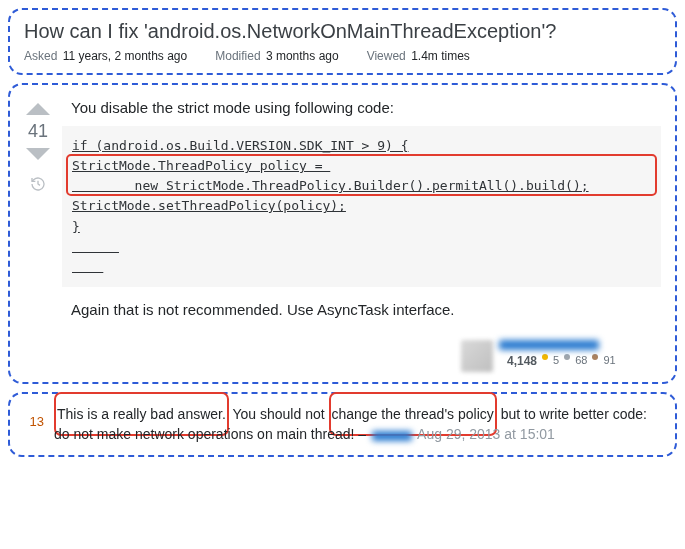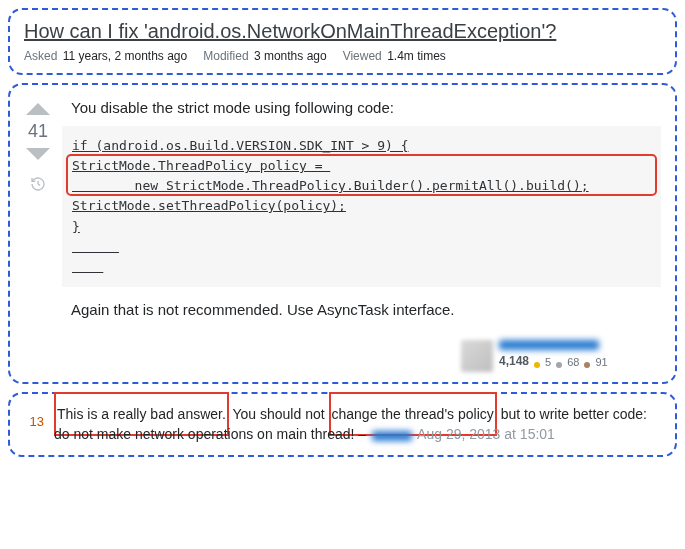--- a/index.html
+++ b/index.html
@@ -17,27 +17,26 @@
     border-radius: 14px;
     padding: 10px 14px;
     margin-bottom: 8px;
     background: #fff;
   }
   .question-title {
     font-size: 20px;
     font-weight: 400;
     color: #3b4045;
     margin-bottom: 6px;
-    text-decoration: underline;
   }
   .meta-row {
     font-size: 12px;
     color: #6a737c;
     display: flex;
-    gap: 16px;
+    gap: 28px;
   }
   .meta-row .label { color: #6a737c; margin-right: 2px; }
   .meta-row .val { color: #232629; }
 
   .answer-panel { display: flex; gap: 10px; }
   .vote-col {
     display: flex;
     flex-direction: column;
     align-items: center;
     width: 28px;
@@ -101,40 +100,40 @@
     filter: blur(2px);
     border-radius: 2px;
   }
   .user-info { display: flex; flex-direction: column; gap: 2px; }
   .user-name-blur {
     width: 100px; height: 10px;
     background: #2a7bd0;
     filter: blur(3px);
     border-radius: 2px;
   }
-  .rep-row { display: flex; align-items: flex-end; gap: 5px; font-size: 12px; margin-top:2px;}
+  .rep-row { display: flex; align-items: flex-start; gap: 5px; font-size: 12px; margin-top:2px;margin-left:8px;}
   .rep { font-weight: 700; color: #535a60; }
   .badge-dot { width: 6px; height: 6px; border-radius: 50%; display:inline-block; }
   .gold { background: #f1b600; }
   .silver { background: #9fa6ad; }
   .bronze { background: #ab825f; }
   .badge-count { color: #6a737c; font-size: 11px; }
 
   .comment-panel { display:flex; gap:10px; align-items:flex-start; position:relative; }
   .comment-score { color: #c15300; font-size: 13px; margin-top:10px; width: 20px; text-align:right;}
   .comment-text { flex:1; font-size: 14px; color: #232629; line-height: 1.45; position:relative; }
   .comment-time { color: #9199a1; }
   .blur-name-inline {
     display:inline-block; width:40px; height:10px;
     background:#2a7bd0; filter: blur(3px); border-radius:2px; vertical-align:middle;
     margin: 0 2px;
   }
   .hl-inline {
     border: 2px solid #e23b2e;
-    border-radius: 0;
+    border-radius: 7px;
     padding: 12px 1px;
     display: inline;
     margin-top: 40px;
   }
 </style>
 </head>
 <body>
 
 <div class="panel">
   <h1 class="question-title">How can I fix 'android.os.NetworkOnMainThreadException'?</h1>

